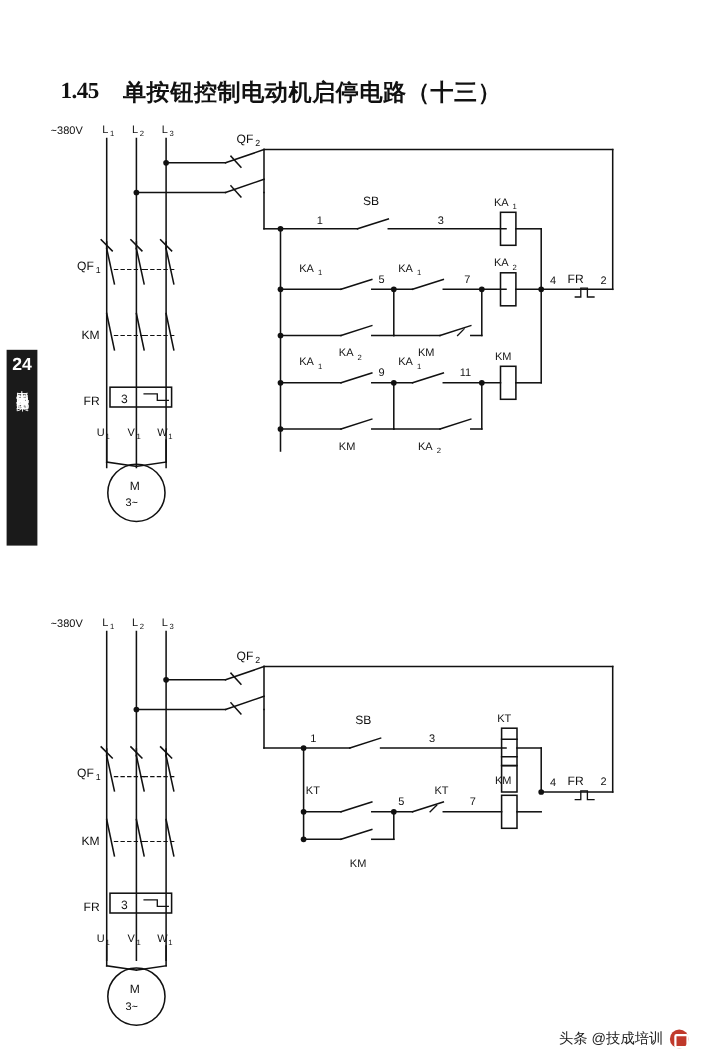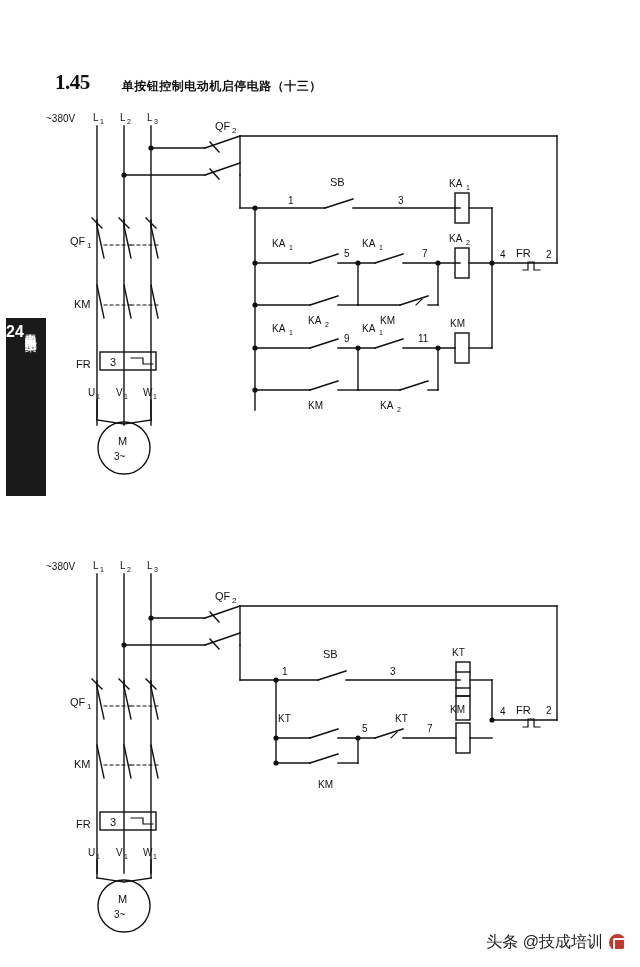--- a/index.html
+++ b/index.html
@@ -11,63 +11,64 @@
     color:#111;
     position:relative;
     overflow:hidden;
   }
   .page { position:relative; width:640px; height:967px; }
 
   
   .side-tab {
     position:absolute;
     left:6px; top:318px;
-    width:40px; height:178px;
+    width:28px; height:178px;
     background:#1a1a1a;
     color:#fff;
     display:flex;
-    align-items:flex-start;
+    flex-direction:column;
+    align-items:center;
     padding-top:6px;
   }
   .side-tab .num {
     font-size:16px; font-weight:bold; line-height:1;
     margin-bottom:6px;
   }
   .side-tab .vtext {
     font-size:12px;
     line-height:13px;
     writing-mode:vertical-rl;
     text-orientation:upright;
     letter-spacing:1px;
   }
 
   
-  .sec-head { position:absolute; display:flex; align-items:flex-end; }
+  .sec-head { position:absolute; display:flex; align-items:flex-start; }
   .sec-head .sec-no {
     font-size:21px; font-weight:bold; letter-spacing:-0.5px;
     font-family:"Liberation Serif", serif;
   }
   .sec-head .sec-title {
-    font-size:12px; font-weight:bold; margin-left:32px; letter-spacing:0.5px;
+    font-size:21px; font-weight:bold; margin-left:22px; letter-spacing:0.5px;
   }
   .hdr1 { left:55px; top:70px; }
   .hdr2 { left:55px; top:516px; }
 
   
   .diagram { position:absolute; left:0; }
   #diagram-1 { top:100px; }
   #diagram-2 { top:548px; }
 
   svg text { font-family:"Liberation Sans", sans-serif; }
 
   
   .footer {
     position:absolute; right:14px; bottom:14px;
     display:flex; align-items:center; gap:6px;
-    color:#222; font-size:16px;
+    color:#222; font-size:13px;
   }
   .footer .logo {
     width:17px; height:17px; border-radius:50%;
     background:#c0392b; position:relative;
   }
   .footer .logo:after{
     content:""; position:absolute; left:4px; top:4px;
     width:9px;height:9px;border:2px solid #fff;border-radius:2px;
   }
 </style>

